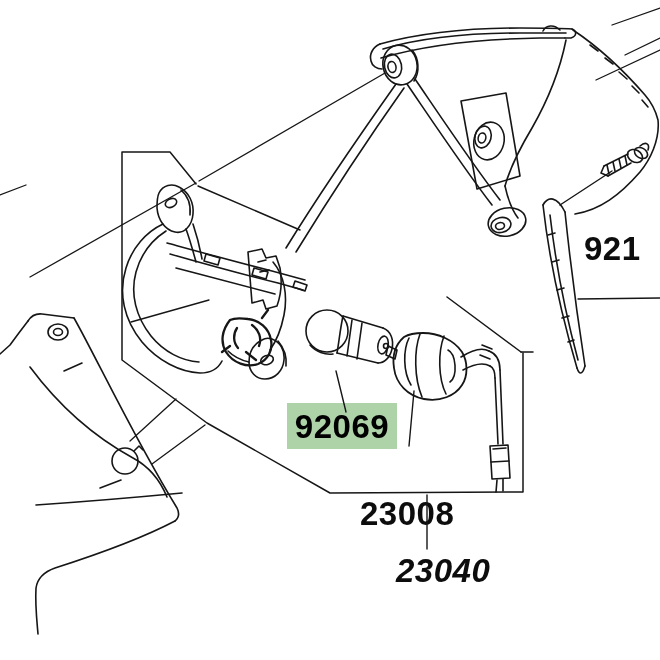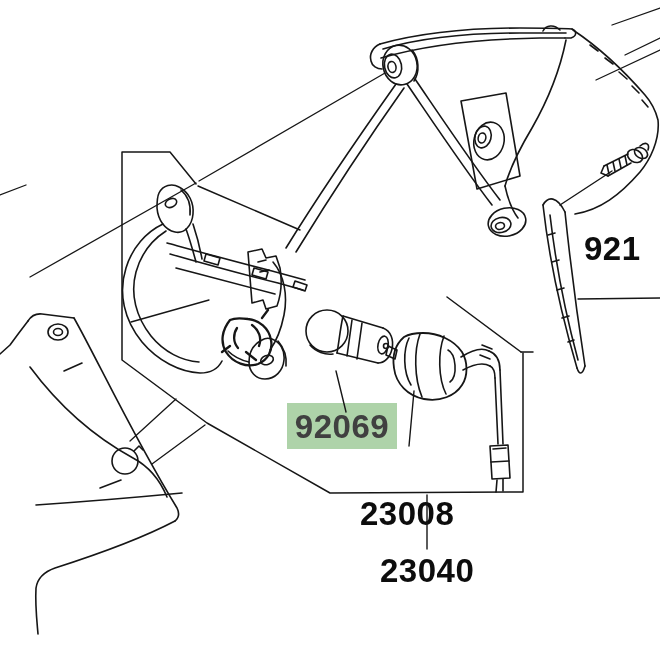--- a/index.html
+++ b/index.html
@@ -10,24 +10,24 @@
   .canvas svg{position:absolute;left:0;top:0;z-index:2;pointer-events:none;}
   .label{
     position:absolute;z-index:1;
     font-family:"Liberation Sans",sans-serif;
     font-weight:bold;font-size:33px;line-height:1;
     color:#0d0d0d;letter-spacing:0.5px;white-space:nowrap;
   }
   .label.highlight{
     left:287px;top:403px;width:110px;height:46px;
     display:flex;align-items:center;justify-content:center;
-    background:#aed3a9;color:#404040;
+    background:#aed3a9;color:#000000;
   }
   #l23008{left:360px;top:449px;margin-top:48px;}
-  #l23040{left:380px;top:554px;}
+  #l23040{left:396px;top:554px;font-style:italic;}
   #l921{left:584px;top:232px;width:90px;}
 </style>
 </head>
 <body>
 
 <div class="canvas">
 
   <div class="label highlight" id="l92069">92069</div>
   <div class="label" id="l23008">23008</div>
   <div class="label" id="l23040">23040</div>

